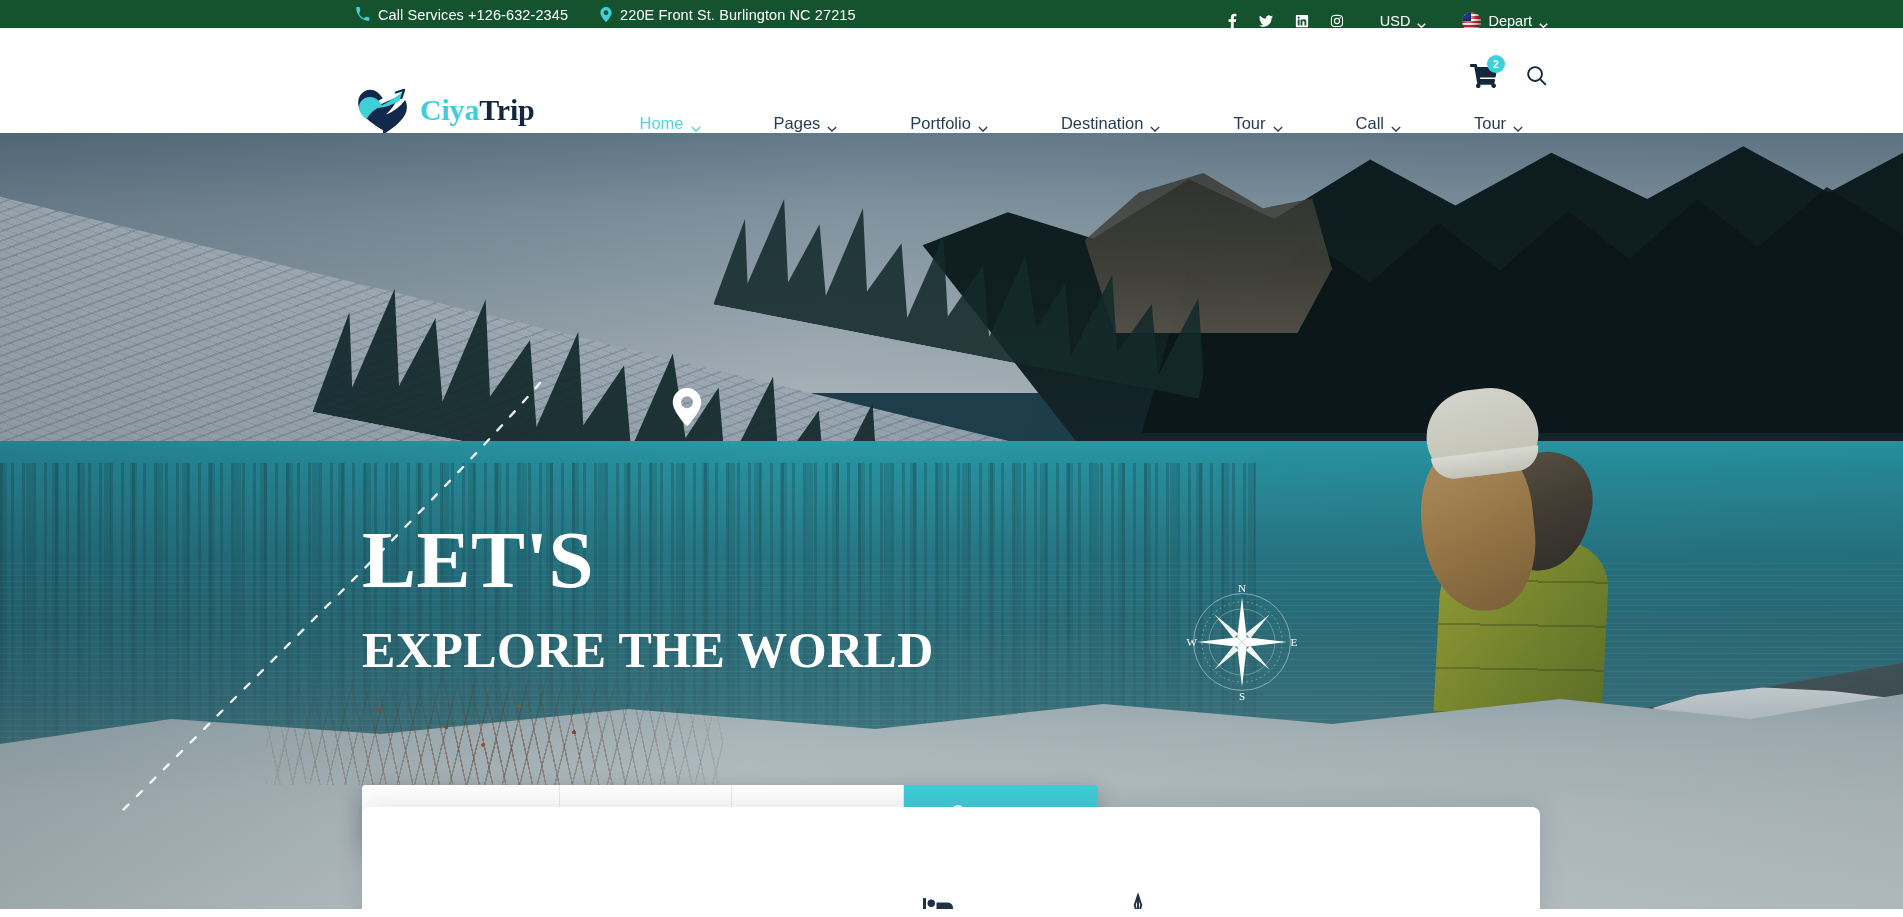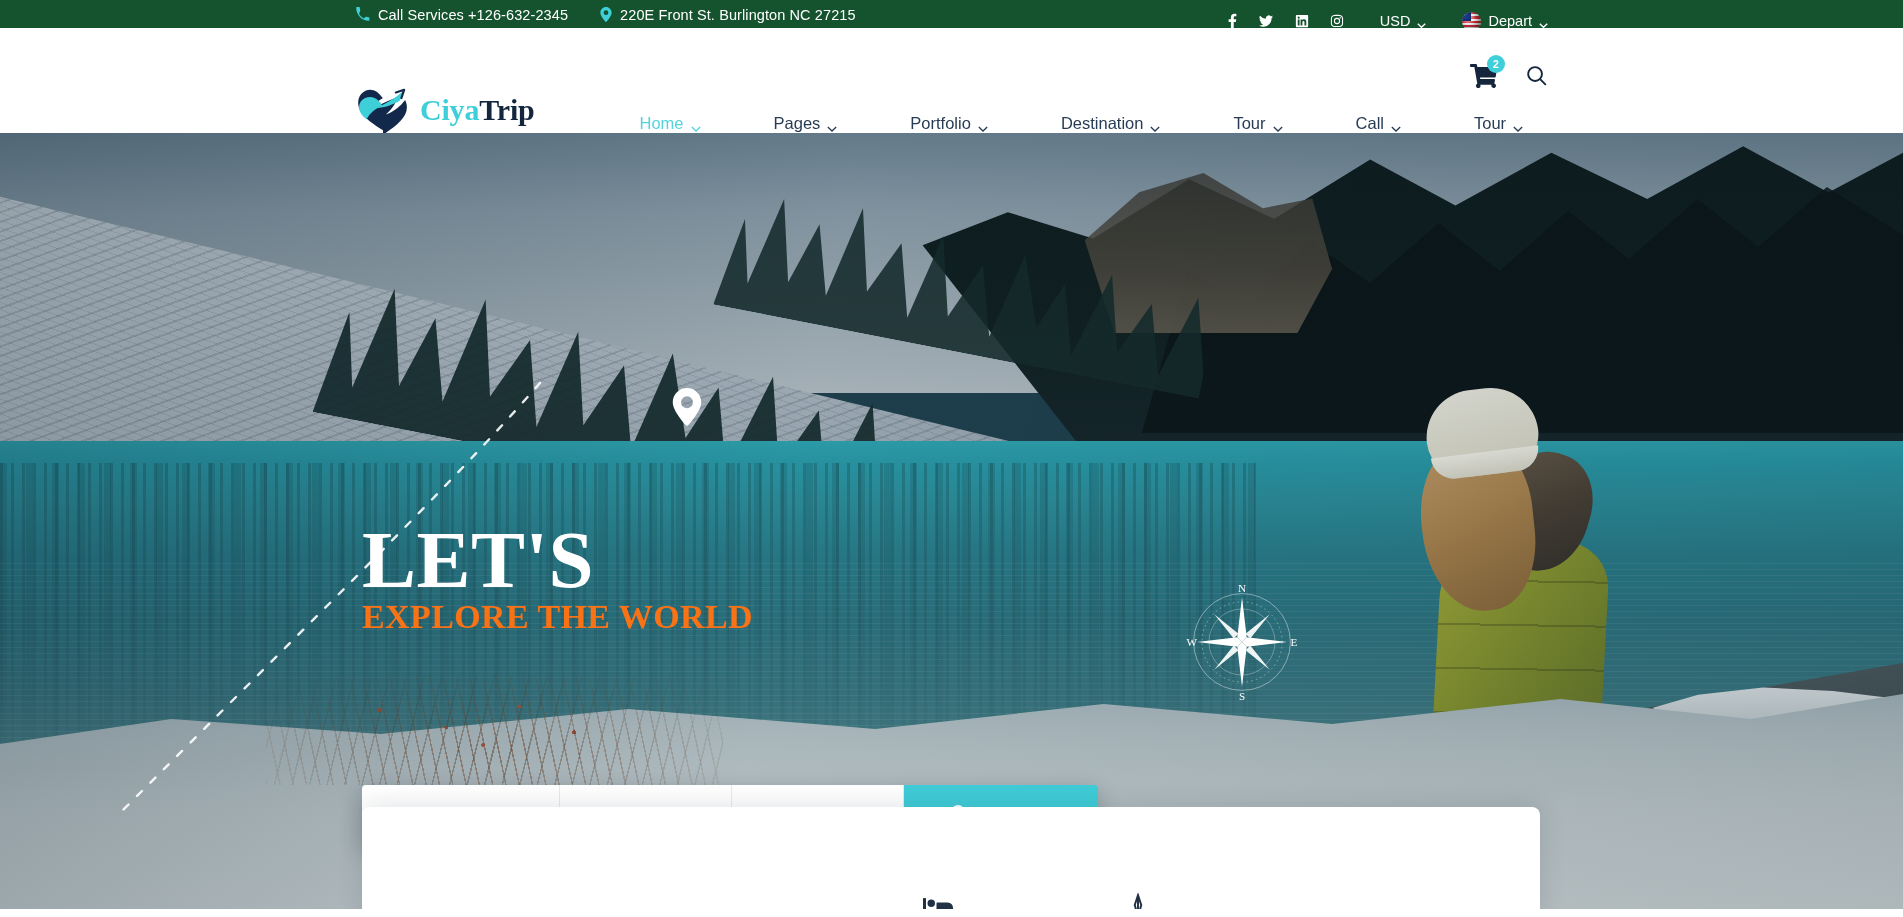--- a/index.html
+++ b/index.html
@@ -257,22 +257,22 @@
   .compass { position: absolute; left: 1183px; top: 450px; }
 
   .hero-copy { position: absolute; left: 362px; top: 390px; }
   .headline {
     font-family: "Liberation Serif", serif;
     color: #ffffff; font-weight: 700;
     font-size: 81px; line-height: .93; letter-spacing: .5px;
   }
   .subhead {
     font-family: "Liberation Serif", serif;
-    color: #f97316; font-weight: 700;
-    font-size: 34px; letter-spacing: .4px; 
+    color: #ffffff; font-weight: 700;
+    font-size: 50px; letter-spacing: .4px; margin-top: 23px;
   }
 
   
   .searchbar {
     position: absolute; left: 362px; top: 652px;
     height: 62px; display: flex; align-items: stretch;
     border-radius: 4px; overflow: hidden;
     box-shadow: 0 6px 22px rgba(6,20,30,.22);
   }
   .sf {

